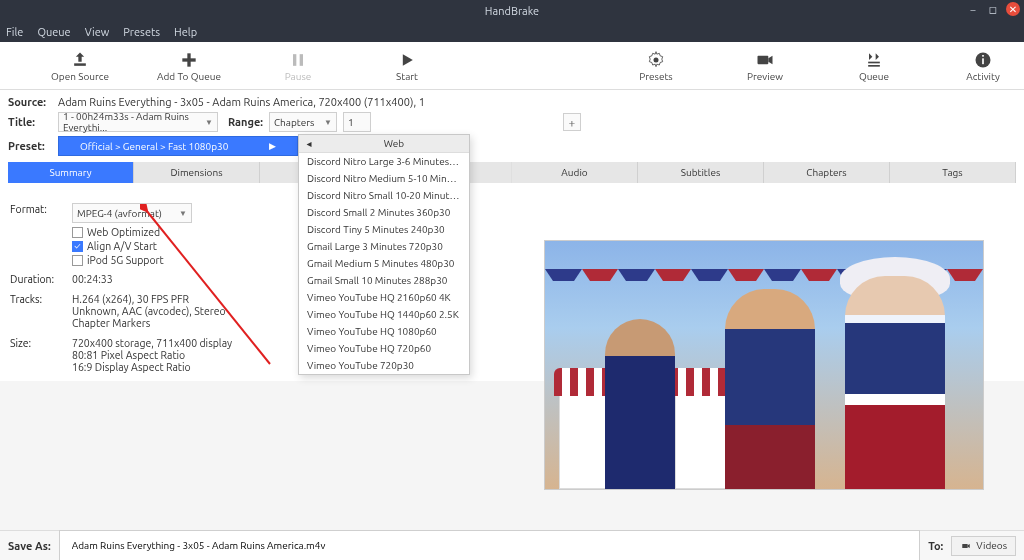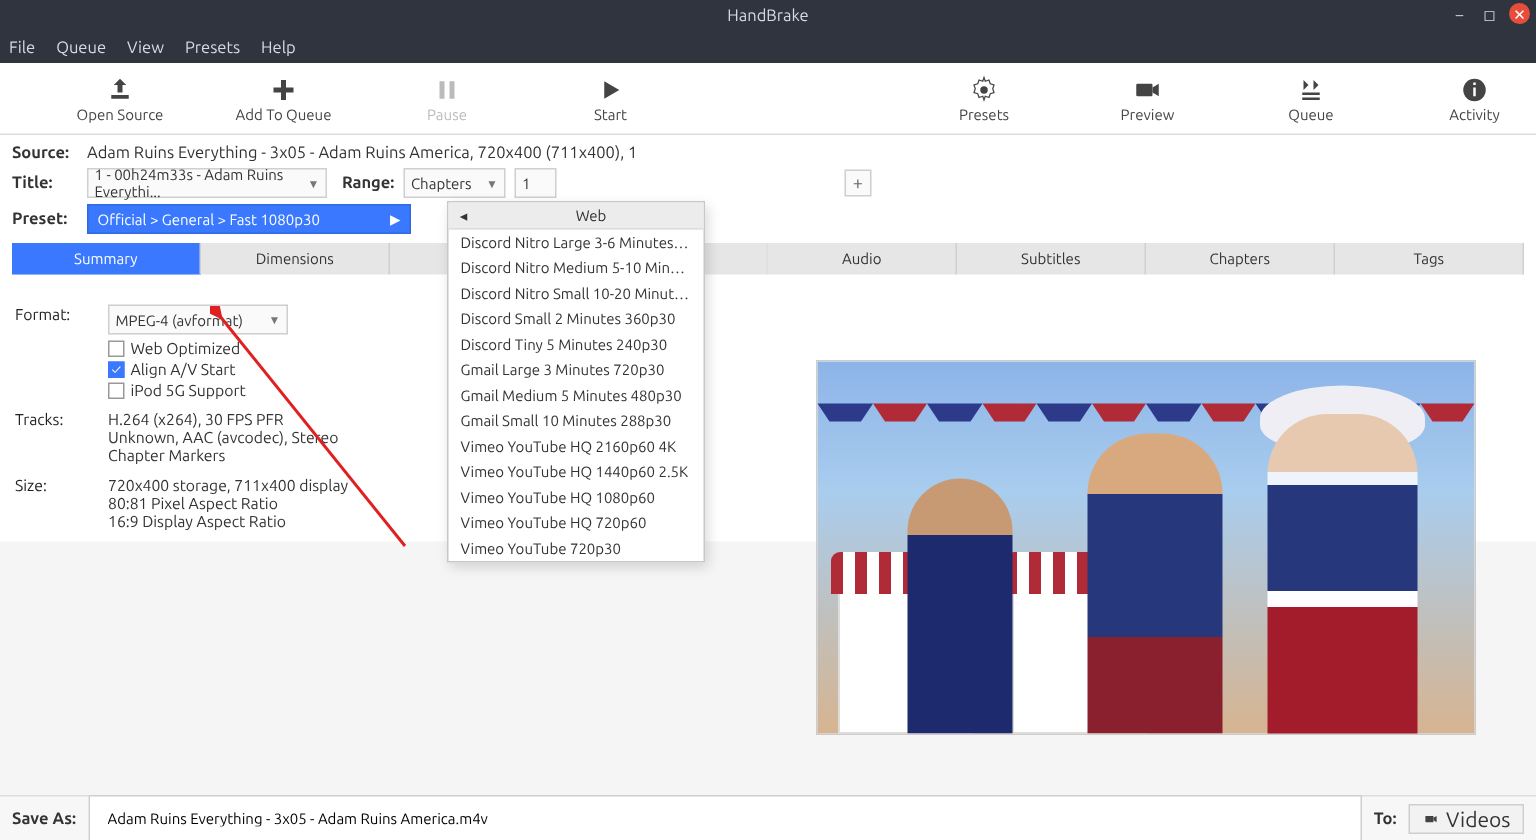--- a/index.html
+++ b/index.html
@@ -16,21 +16,21 @@
   .tool { display: flex; flex-direction: column; align-items: center; justify-content: center; width: 70px; height: 44px; color: #444; margin-left: 39px; }
   .tool.disabled { color: #bbb; }
   .tool .ticon { font-size: 18px; height: 22px; display: flex; align-items: center; justify-content: center; }
   .tool .tlabel { font-size: 10px; }
   .toolbar .spacer { flex: 1; }
   .content { background: #fff; padding: 4px 8px; position: relative; }
   .row { display: flex; align-items: center; gap: 6px; padding: 2px 0; }
   .lbl { font-weight: 600; min-width: 44px; }
   .combo { border: 1px solid #cfcfcf; background: #fafafa; height: 20px; display: flex; align-items: center; padding: 0 4px; font-size: 10px; position: relative; }
   .combo .caret { margin-left: auto; font-size: 8px; color: #777; }
-  .preset-combo { background: #3a79ff; color: #fff; border: 1px solid #2f6ae0; height: 20px; display: flex; align-items: center; padding: 0 6px; font-size: 10px; width: 216px; }
+  .preset-combo { background: #3a79ff; color: #fff; border: 1px solid #2f6ae0; height: 20px; display: flex; align-items: center; padding: 0 21px; font-size: 10px; width: 240px; }
   .preset-combo .caret { margin-left: auto; font-size: 9px; }
   .tabs { display: flex; background: #e6e6e6; height: 21px; margin-top: 4px; }
   .tab { flex: 1; text-align: center; line-height: 21px; font-size: 10px; border-right: 1px solid #d0d0d0; }
   .tab.active { background: #3a79ff; color: #fff; }
   .summary { padding: 6px 2px 2px 2px; }
   .summary .srow { display: flex; gap: 8px; padding: 2px 0; font-size: 10.5px; margin-top: 12px; }
   .summary .skey { width: 54px; color: #222; }
   .summary .sval { color: #333; }
   .chk { display: flex; align-items: center; gap: 4px; font-size: 10.5px; padding: 1px 0 1px 2px; }
   .chkbox { width: 11px; height: 11px; border: 1px solid #999; background: #fff; display: inline-flex; align-items: center; justify-content: center; font-size: 9px; color: #fff; }
@@ -49,21 +49,21 @@
   .p3{left:300px;background:linear-gradient(180deg,#e7c9b0 0 18%,#eff3fb 18% 22%,#26377b 22% 55%,#fff 55% 60%, #a31c2c 60% 100%);height:215px;top:35px;width:100px;}
   .wig{position:absolute;left:295px;top:16px;width:110px;height:44px;background:#efeef4;border-radius:50% 50% 40% 40%;}
   .popup { position: absolute; top: 44px; left: 298px; width: 172px; background: #fff; border: 1px solid #c8c8c8; box-shadow: 2px 3px 8px rgba(0,0,0,0.15); z-index: 50; font-size: 10px; }
   .popup .ph { display: flex; align-items: center; background: #ececec; height: 18px; border-bottom: 1px solid #ddd; }
   .popup .ph .back { width: 20px; text-align: center; font-size: 10px; }
   .popup .ph .ptitle { flex: 1; text-align: center; font-size: 10px; }
   .popup .pi { padding: 3px 8px; white-space: nowrap; overflow: hidden; text-overflow: ellipsis; }
   .arrow { position: absolute; left: 140px; top: 114px; z-index: 40; pointer-events: none; }
   .footer { position: absolute; bottom: 0; left: 0; right: 0; height: 30px; background: #f7f7f7; border-top: 1px solid #ddd; display: flex; align-items: center; padding: 0 8px; gap: 8px; }
   .footer input { flex: 1; height: 32px; border: 1px solid #cfcfcf; padding: 0 12px; font-size: 10px; background: #fff; }
-  .vidbtn { border: 1px solid #cfcfcf; background: #f2f2f2; height: 20px; padding: 0 8px; display: flex; align-items: center; gap: 4px; font-size: 14px; }
+  .vidbtn { border: 1px solid #cfcfcf; background: #f2f2f2; height: 20px; padding: 0 8px; display: flex; align-items: center; gap: 4px; font-size: 10px; }
   .plusbtn{width:18px;height:18px;border:1px solid #cfcfcf;background:#fafafa;display:flex;align-items:center;justify-content:center;font-size:12px;color:#666;}
   svg.ticon-svg{width:20px;height:20px;fill:#444;}
   .tool.disabled svg.ticon-svg{fill:#bbb;}
 </style>
 </head>
 <body>
 
 <div class="titlebar">
   <div class="title">HandBrake</div>
   <div class="window-controls">
@@ -216,20 +216,24 @@
           <span>Web Optimized</span>
         </div>
       <div class="chk">
           <span class="chkbox on">✓</span>
           <span>Align A/V Start</span>
         </div>
       <div class="chk">
           <span class="chkbox"></span>
           <span>iPod 5G Support</span>
         </div>
+    </div>
+    <div class="srow" style="margin-top:4px">
+      <span class="skey">Duration:</span>
+      <span class="sval">00:24:33</span>
     </div>
     <div class="srow" style="align-items:flex-start;margin-top:4px">
       <span class="skey">Tracks:</span>
       <div>
         <div class="sval">H.264 (x264), 30 FPS PFR</div>
         <div class="sval">Unknown, AAC (avcodec), Stereo</div>
         <div class="sval">Chapter Markers</div>
       </div>
     </div>
     <div class="srow" style="align-items:flex-start;margin-top:4px">

